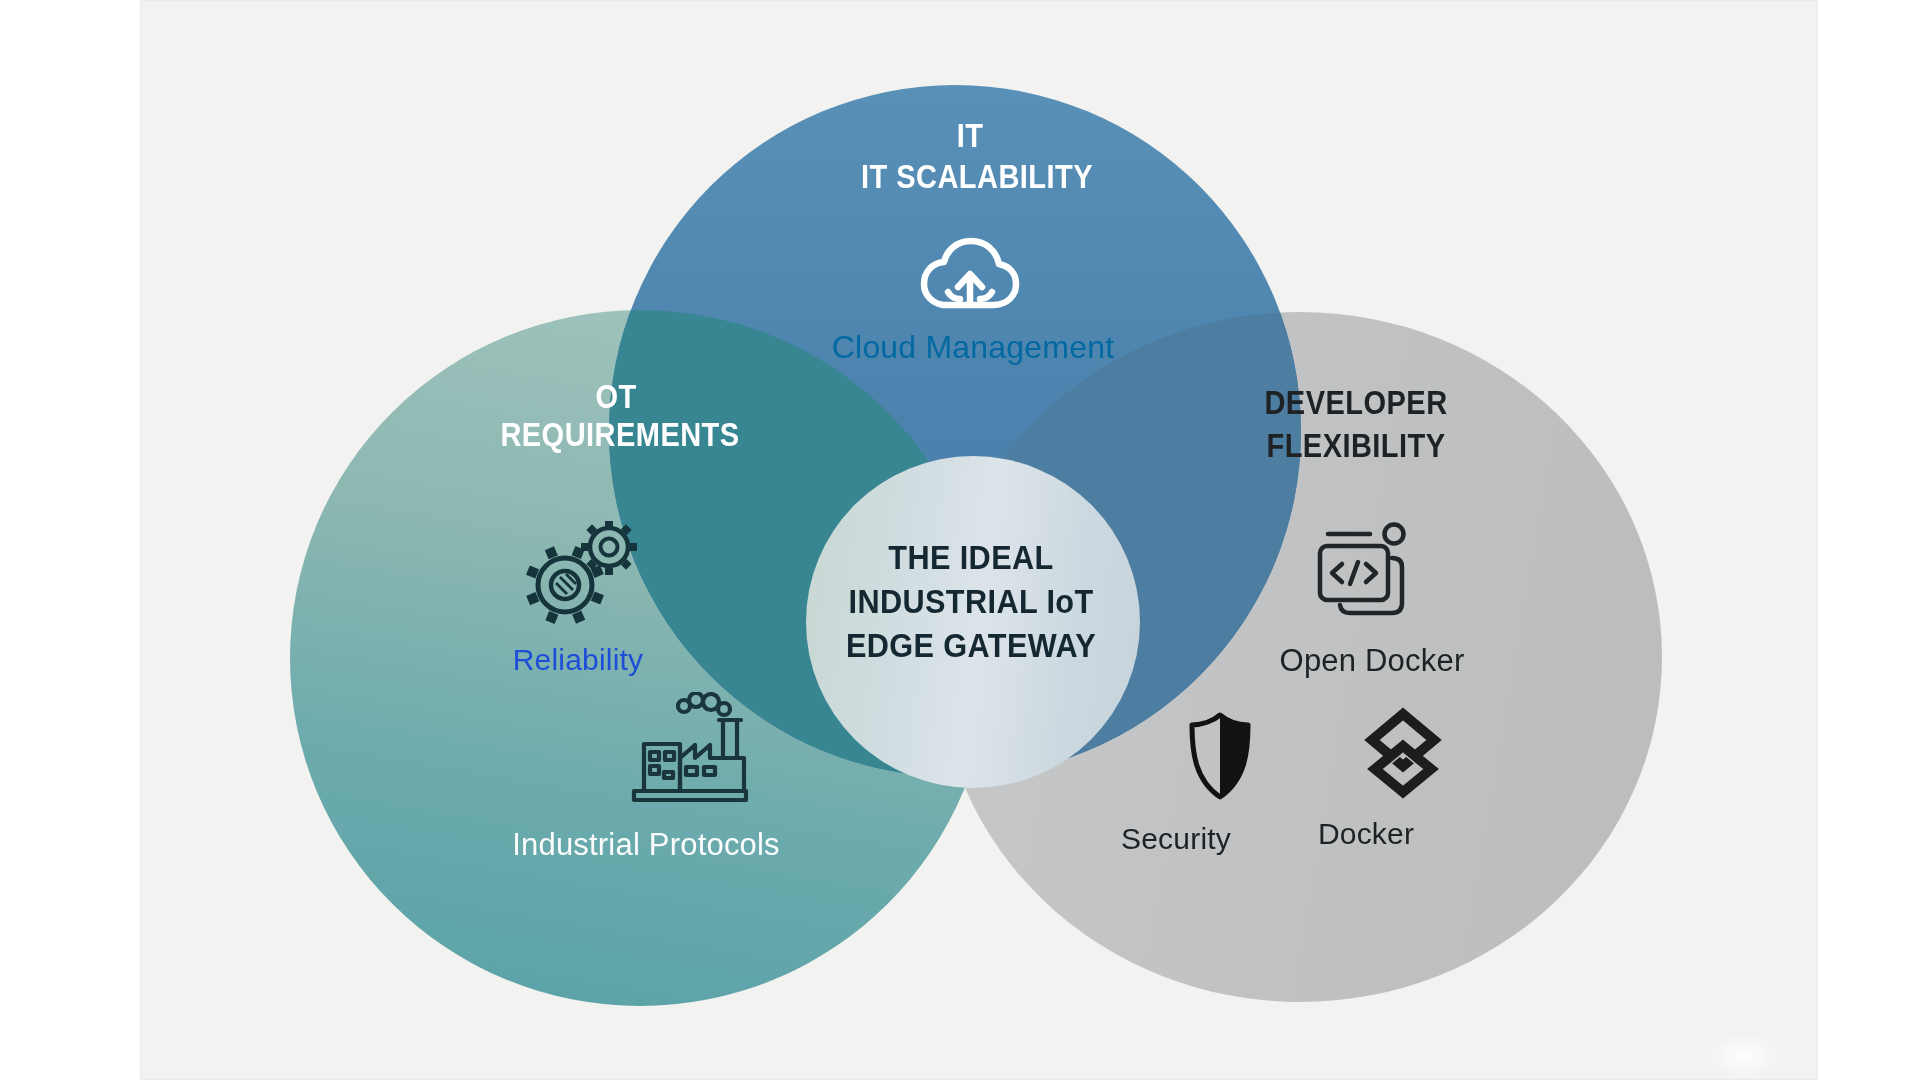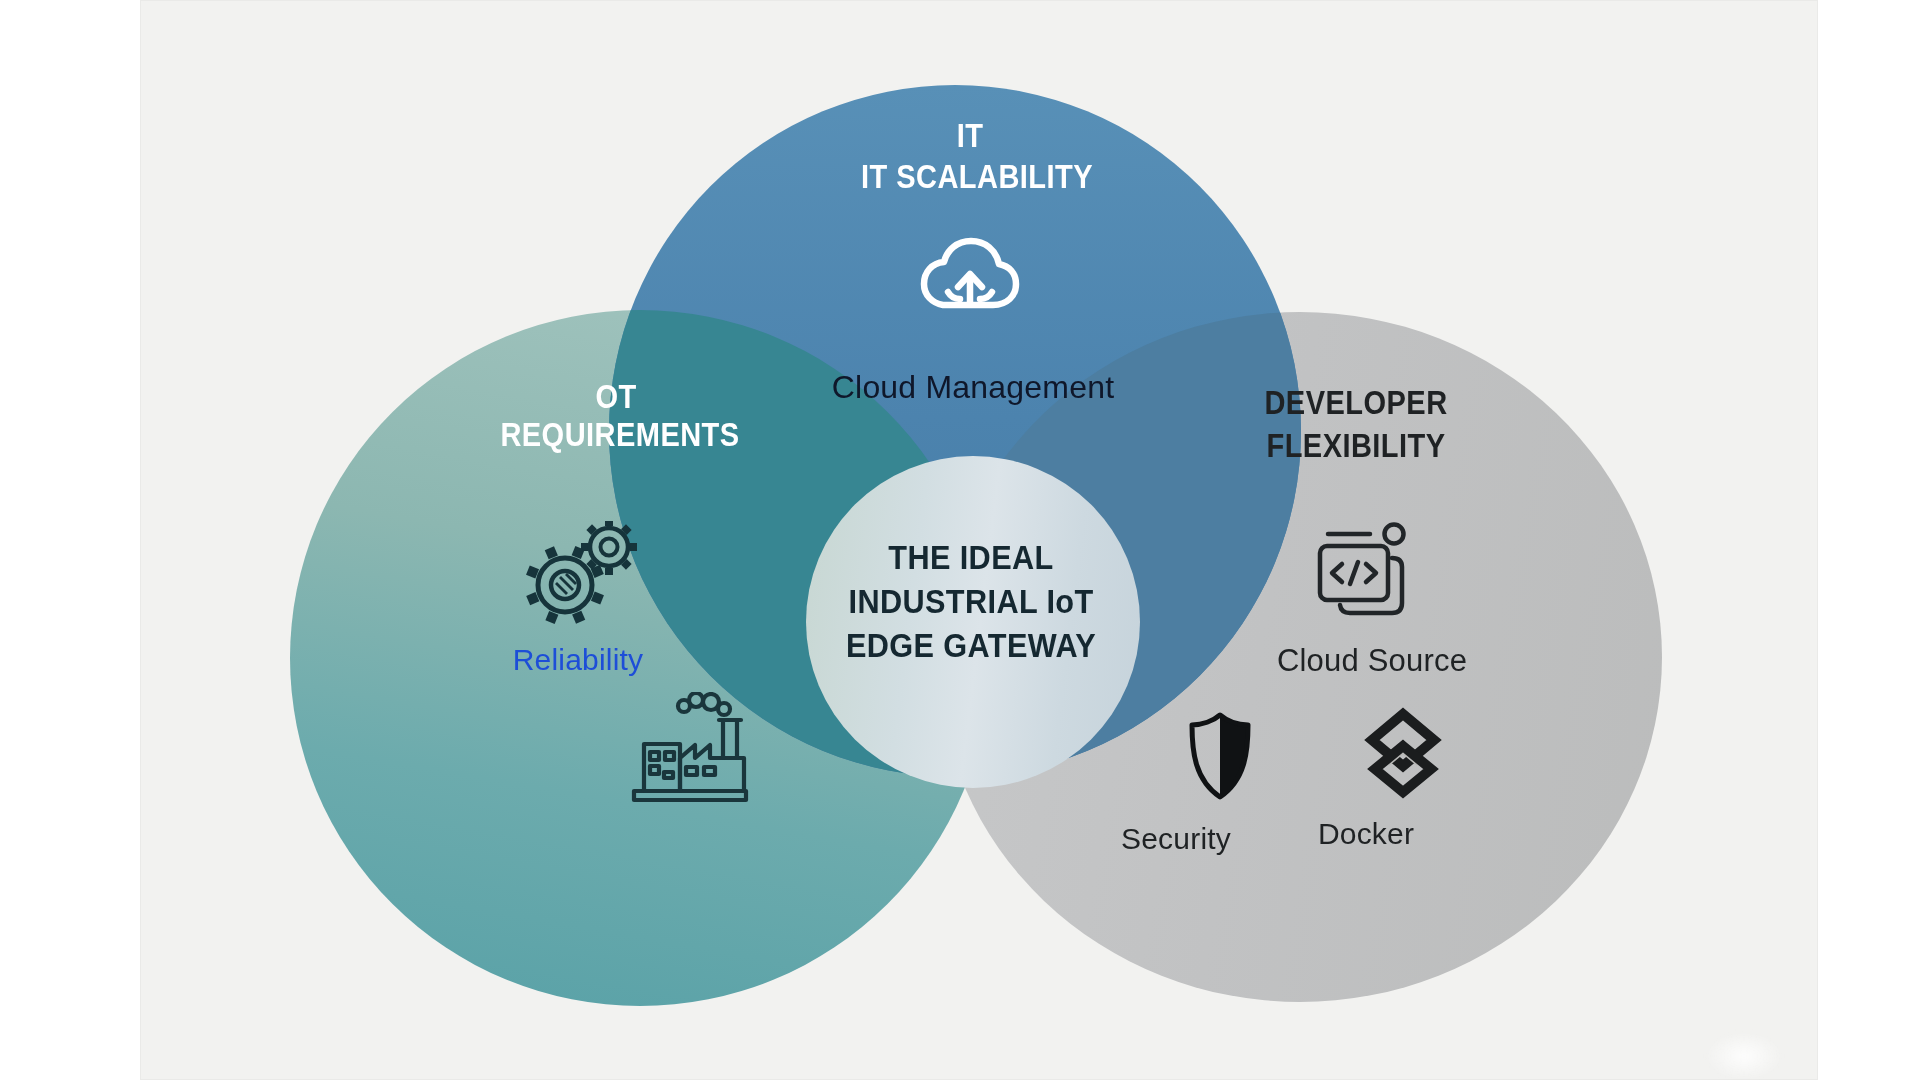--- a/index.html
+++ b/index.html
@@ -86,21 +86,21 @@
 
   <svg class="icon" style="left:970px;top:274px;" width="120" height="90" viewBox="0 0 120 90">
     <g fill="none" stroke="#ffffff" stroke-width="6.5" stroke-linecap="round" stroke-linejoin="round">
       <path d="M 33,76 H 83 C 97,76 106,67 106,55 C 106,44 99,37 89,35 C 86,21 75,12 61,12 C 47,12 37,21 34,33 C 22,34 14,43 14,55 C 14,66 22,74 33,76 Z"></path>
       <path d="M 60,74 V 48"></path>
       <path d="M 48,58 L 60,45 L 72,58"></path>
       <path d="M 38,63 q 4,7 12,7"></path>
       <path d="M 82,63 q -4,7 -12,7"></path>
     </g>
   </svg>
-  <div class="t lbl light" style="left:973px;top:347px;font-size:32px;color:#0f172a;margin-top:40px;">Cloud Management</div>
+  <div class="t lbl light" style="left:973px;top:347px;font-size:32px;color:#0369a1;">Cloud Management</div>
 
   <div class="t hdr light" style="left:616px;top:397px;">OT</div>
   <div class="t hdr light" style="left:620px;top:435px;">REQUIREMENTS</div>
 
   <svg class="icon" style="left:584px;top:574px;" width="122" height="106" viewBox="0 0 122 106">
     <g stroke="#16343b" fill="none">
 
       <g transform="translate(86,26)">
         <g stroke-width="8">
           <line x1="0" y1="-21" x2="0" y2="-28"></line>
@@ -150,36 +150,37 @@
       <path d="M 56,99 V 66 L 71,53 V 66 L 86,53 V 66 H 120 V 99"></path>
       <rect x="62" y="75" width="11" height="8"></rect>
       <rect x="80" y="75" width="11" height="8"></rect>
       <path d="M 99,66 V 28 M 113,66 V 28 M 95,28 H 117"></path>
       <circle cx="100" cy="17" r="6"></circle>
       <circle cx="87" cy="10" r="8"></circle>
       <circle cx="72" cy="8" r="7"></circle>
       <circle cx="60" cy="14" r="6"></circle>
     </g>
   </svg>
+  <div class="t lbl light" style="left:646px;top:845px;font-size:31px;color:#fbfdfd;">Industrial Protocols</div>
 
   <div class="t hdr dark" style="left:1356px;top:403px;">DEVELOPER</div>
   <div class="t hdr dark" style="left:1356px;top:446px;">FLEXIBILITY</div>
 
   <svg class="icon" style="left:1364px;top:572px;" width="112" height="102" viewBox="0 0 112 102">
     <g fill="none" stroke="#212528" stroke-width="4.5" stroke-linecap="round" stroke-linejoin="round">
       <path d="M 20,13 H 62"></path>
       <circle cx="86" cy="13" r="9.5"></circle>
       <path d="M 84,37 q 10,0 10,9 v 36 q 0,10 -10,10 h -42 q -9,0 -10,-8"></path>
       <rect x="12" y="25" width="68" height="54" rx="7"></rect>
       <path d="M 34,43 L 24,52 L 34,61"></path>
       <path d="M 58,43 L 68,52 L 58,61"></path>
       <path d="M 42,63 L 50,41"></path>
     </g>
   </svg>
-  <div class="t lbl dark" style="left:1372px;top:661px;font-size:31px;">Cloud Source</div>
+  <div class="t lbl dark" style="left:1372px;top:661px;font-size:31px;">Open Docker</div>
 
   <svg class="icon" style="left:1220px;top:756px;" width="76" height="96" viewBox="0 0 76 96">
     <defs>
       <clipPath id="shield-right">
           <rect x="38" y="0" width="38" height="96"></rect>
         </clipPath>
     </defs>
     <path d="M 38,7 C 31,13 20,17 10,17 C 10,44 13,72 38,89 C 63,72 66,44 66,17 C 56,17 45,13 38,7 Z" fill="#101214" clip-path="url(#shield-right)"></path>
     <path d="M 38,7 C 31,13 20,17 10,17 C 10,44 13,72 38,89 C 63,72 66,44 66,17 C 56,17 45,13 38,7 Z" fill="none" stroke="#101214" stroke-width="5" stroke-linejoin="round"></path>
   </svg>

